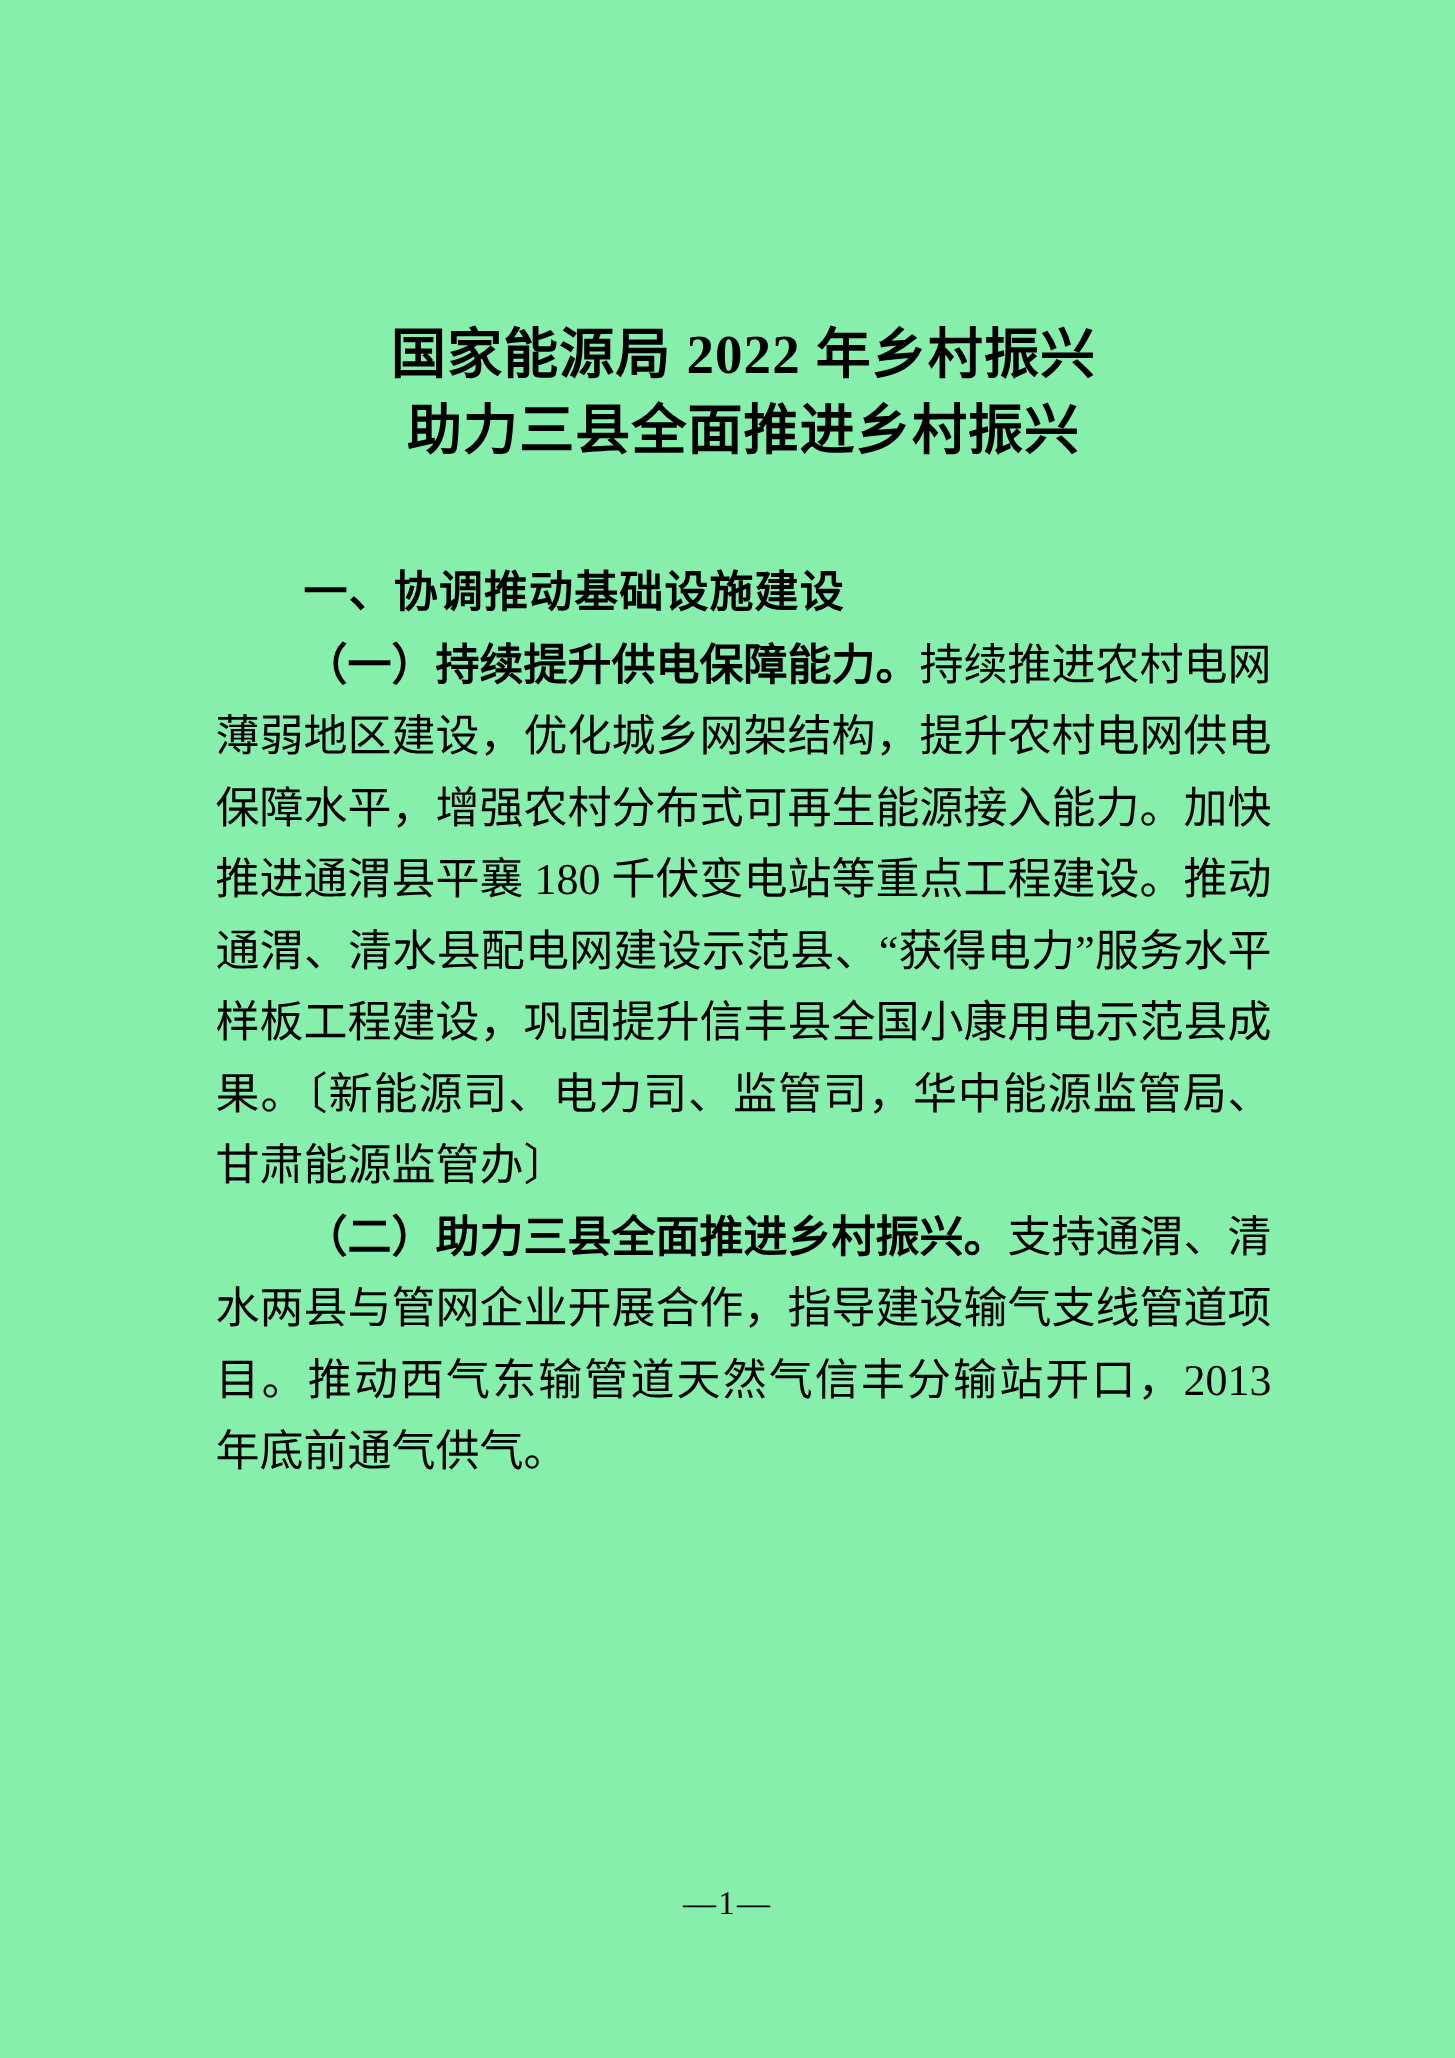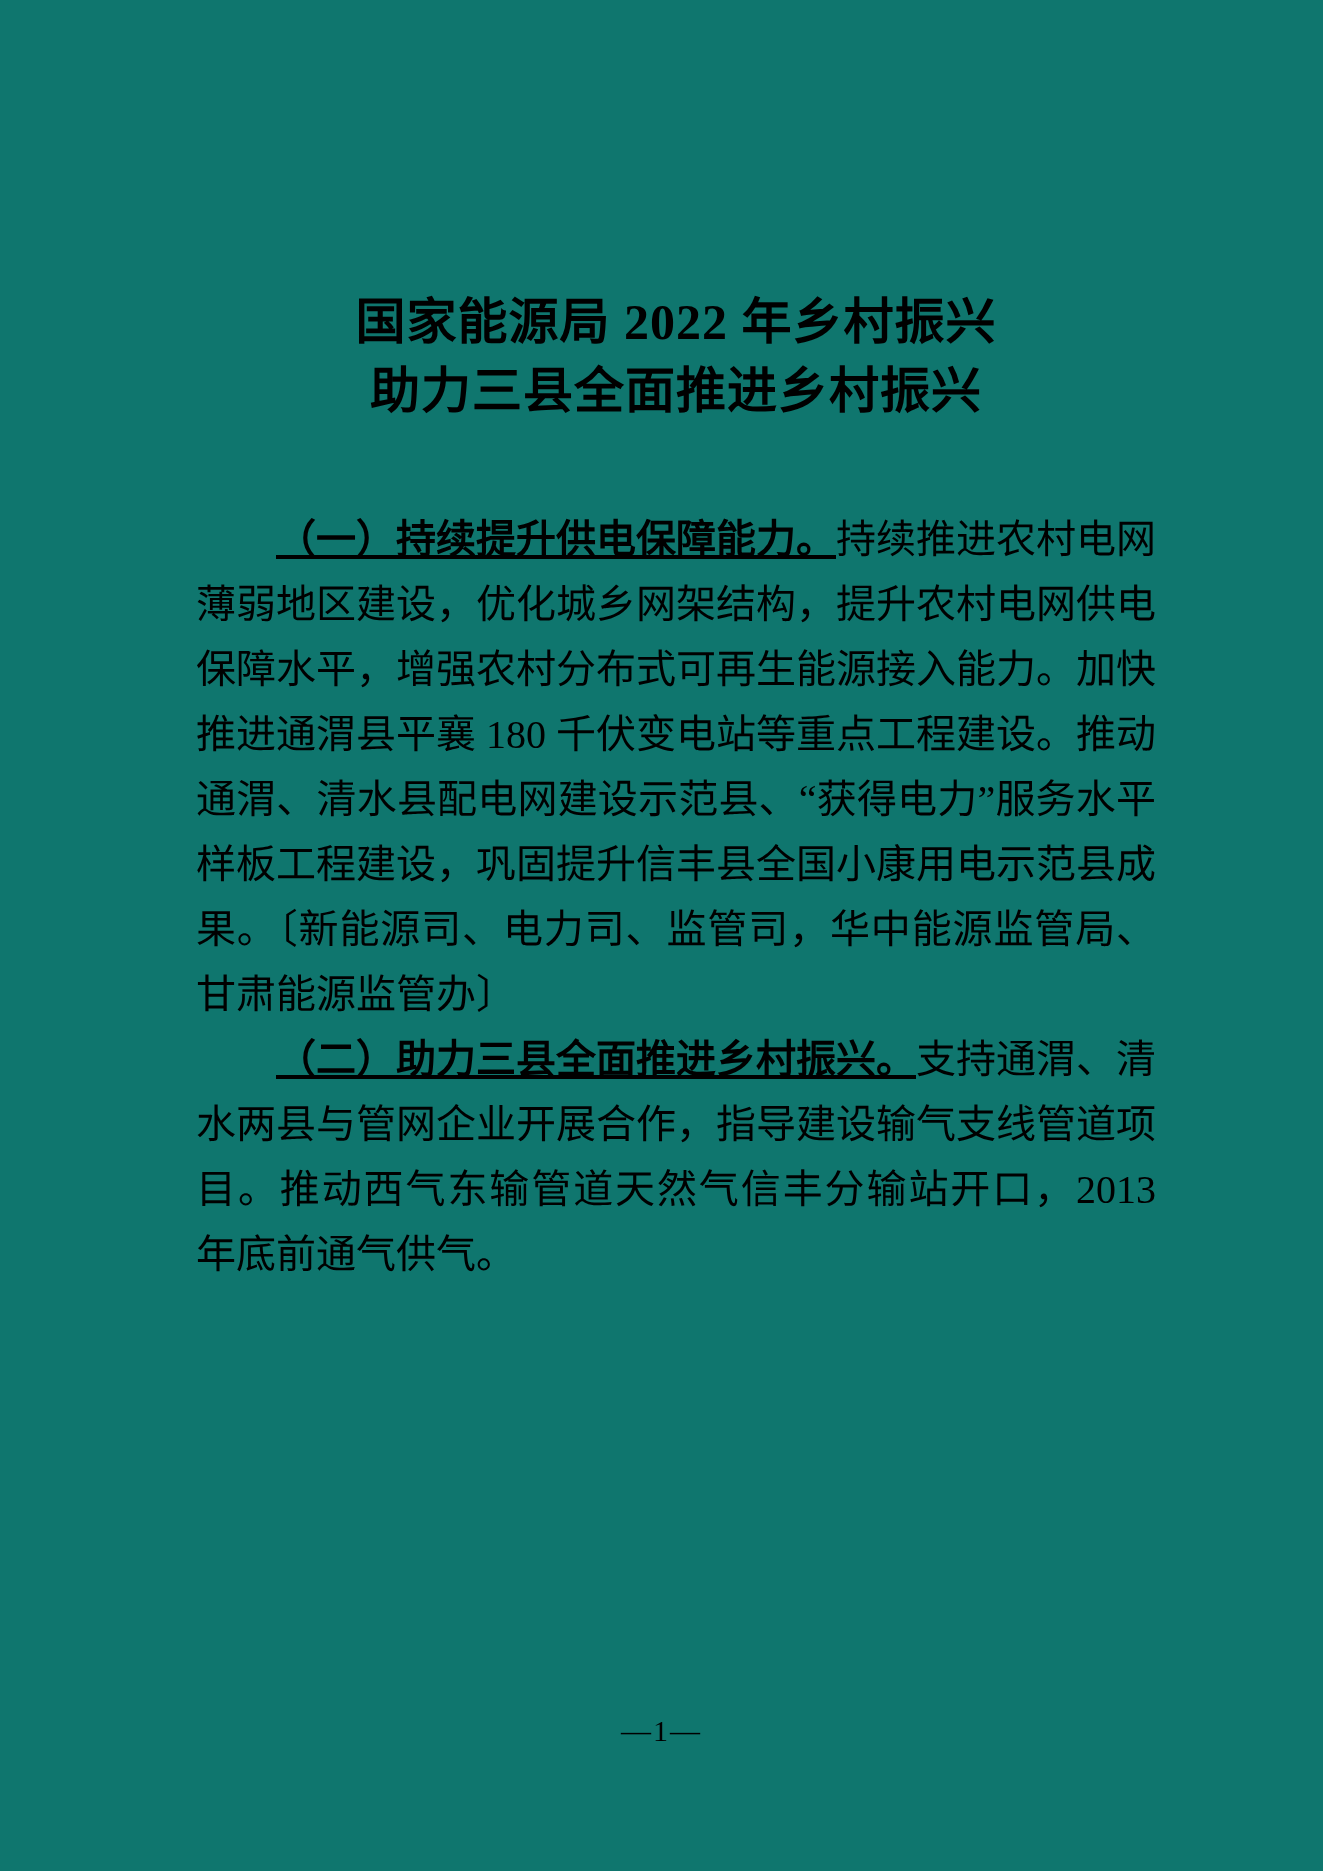--- a/index.html
+++ b/index.html
@@ -4,21 +4,21 @@
 <style>
   html, body {
     margin: 0;
     padding: 0;
     background: #ffffff;
   }
   .page {
     position: relative;
     width: 1323px;
     height: 1871px;
-    background: #0f766e;
+    background: #86efac;
     color: #000000;
     font-family: "Liberation Serif", "DejaVu Serif", serif;
     overflow: hidden;
   }
   
   .doc-title {
     position: absolute;
     top: 288px;
     left: 196px;
     width: 960px;
@@ -52,21 +52,20 @@
     margin: 0;
     font-size: 40px;
     line-height: 65px;
     font-weight: 700;
     text-indent: 80px;
     font-family: "Liberation Sans", "DejaVu Sans", sans-serif;
     letter-spacing: 1px;
   }
   .item-lead {
     font-weight: 700;
-    text-decoration: underline;
   }
   .page-number {
     position: absolute;
     top: 1710px;
     left: 0;
     width: 100%;
     text-align: center;
     font-size: 30px;
     line-height: 42px;
     letter-spacing: 2px;
@@ -78,20 +77,21 @@
 <div class="page">
 
   <h1 class="doc-title">
     <span class="title-line">国家能源局 2022 年乡村振兴</span>
     <span class="title-line">助力三县全面推进乡村振兴</span>
   </h1>
 
   <div class="doc-body">
 
 
+    <h2 class="sec-heading">一、协调推动基础设施建设</h2>
 
     <p class="para"><span class="item-lead">（一）持续提升供电保障能力。</span><span>持续推进农村电网薄弱地区建设，优化城乡网架结构，提升农村电网供电保障水平，增强农村分布式可再生能源接入能力。加快推进通渭县平襄 180 千伏变电站等重点工程建设。推动通渭、清水县配电网建设示范县、“获得电力”服务水平样板工程建设，巩固提升信丰县全国小康用电示范县成果。〔新能源司、电力司、监管司，华中能源监管局、甘肃能源监管办〕</span></p>
 
     <p class="para"><span class="item-lead">（二）助力三县全面推进乡村振兴。</span><span>支持通渭、清水两县与管网企业开展合作，指导建设输气支线管道项目。推动西气东输管道天然气信丰分输站开口，2013 年底前通气供气。</span></p>
 
   </div>
 
   <div class="page-number">—1—</div>
 
 </div>

